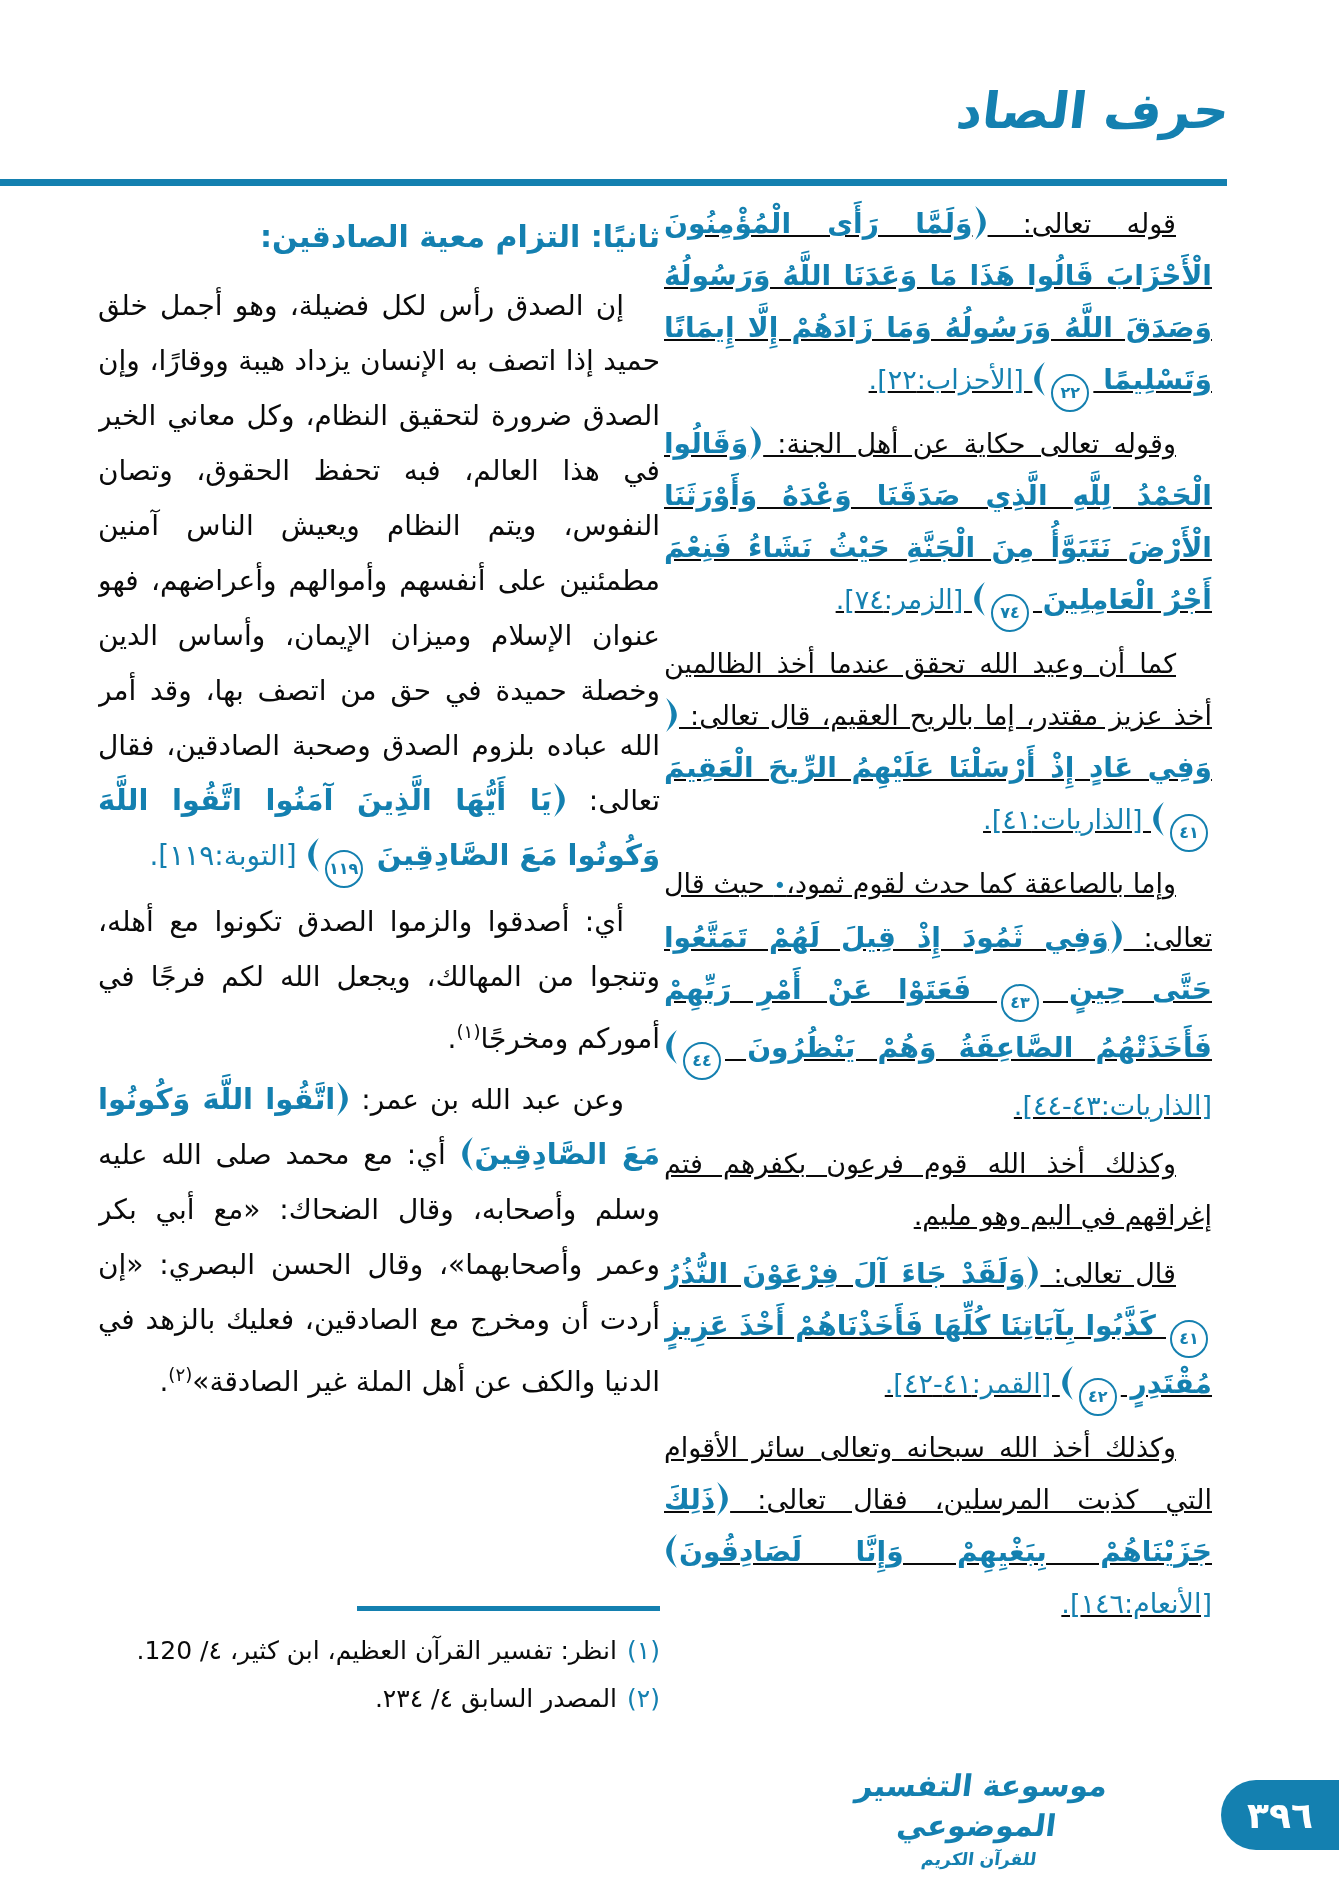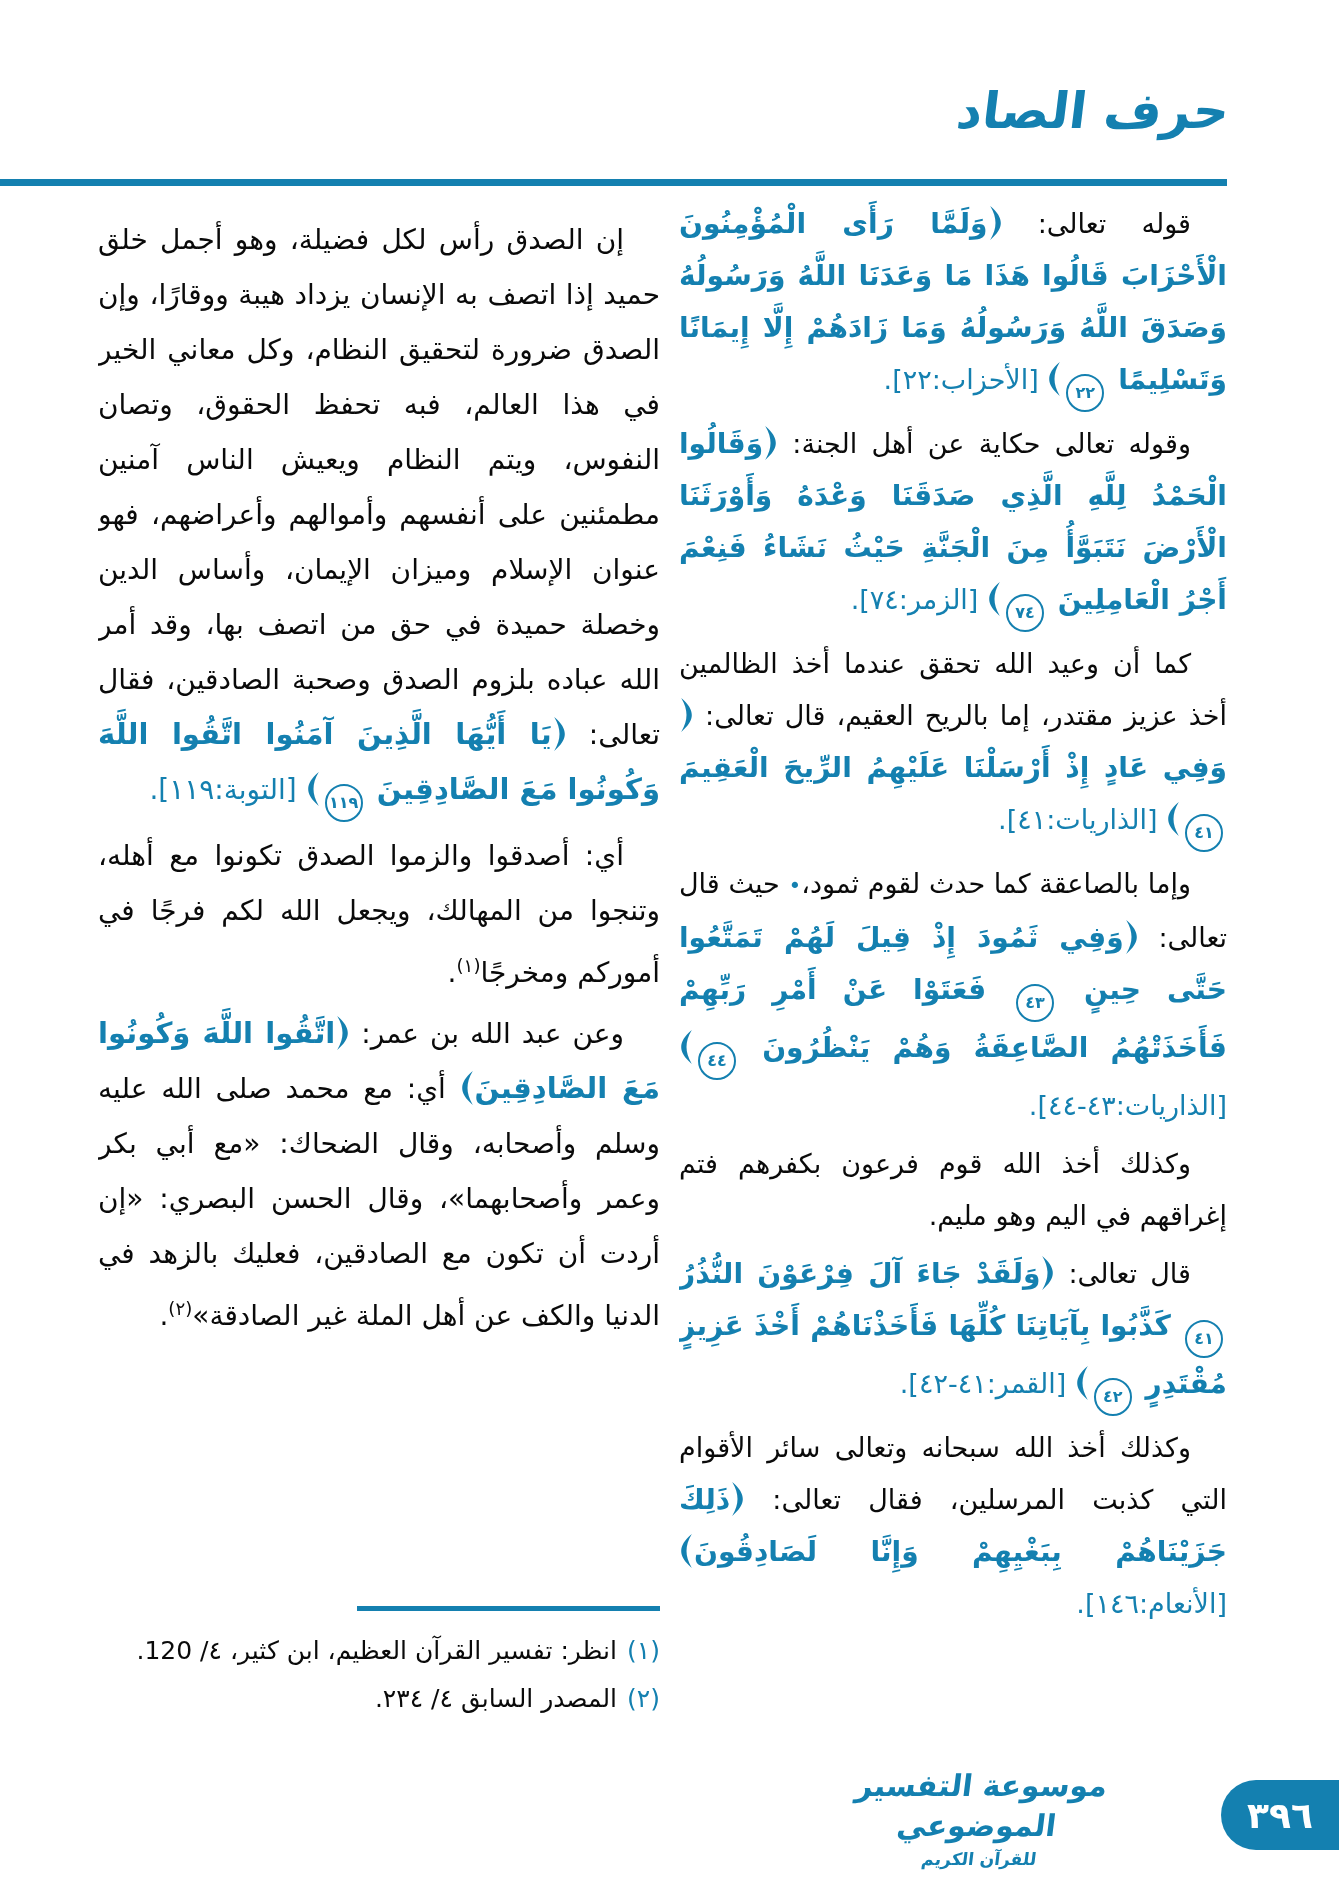--- a/index.html
+++ b/index.html
@@ -22,21 +22,21 @@
     letter-spacing: -1px;
     line-height: 1;
   }
   .header-rule {
     position: absolute; top: 179px; left: 0;
     width: 1227px; height: 7px;
     background: var(--accent);
   }
   
   .col { position: absolute; text-align: justify; color: var(--ink); }
-  .col-right { top: 198px; right: 112px; width: 548px; height: 1570px; overflow: hidden; }
+  .col-right { top: 198px; right: 127px; width: 548px; height: 1570px; overflow: hidden; text-decoration: underline; }
   .col-left  { top: 212px; left: 98px;  width: 562px; height: 1396px; overflow: hidden; }
   .para {
     margin: 0 0 6px 0;
     font-size: 27px; line-height: 52px;
     text-indent: 36px;
     text-align: justify;
   }
   .col-left .para { font-size: 28px; line-height: 55px; }
   .section-heading {
     color: var(--accent);
@@ -117,31 +117,32 @@
             <path d="M12 1 C5 7 2 12 2 17 C2 22 5 27 12 33 C8.5 27 7 22 7 17 C7 12 8.5 7 12 1 Z" fill="currentColor"></path>
           </svg></span><span class="seg-ref"> [القمر:٤١-٤٢].</span></p>
       <p class="para"><span class="seg-text">وكذلك أخذ الله سبحانه وتعالى سائر الأقوام التي كذبت المرسلين، فقال تعالى: </span><span class="bracket qo"><svg viewBox="0 0 14 34" xmlns="http://www.w3.org/2000/svg">
             <path d="M12 1 C5 7 2 12 2 17 C2 22 5 27 12 33 C8.5 27 7 22 7 17 C7 12 8.5 7 12 1 Z" fill="currentColor"></path>
           </svg></span><span class="seg-quran">ذَلِكَ جَزَيْنَاهُمْ بِبَغْيِهِمْ وَإِنَّا لَصَادِقُونَ</span><span class="bracket qc"><svg viewBox="0 0 14 34" xmlns="http://www.w3.org/2000/svg">
             <path d="M12 1 C5 7 2 12 2 17 C2 22 5 27 12 33 C8.5 27 7 22 7 17 C7 12 8.5 7 12 1 Z" fill="currentColor"></path>
           </svg></span><span class="seg-ref"> [الأنعام:١٤٦].</span></p>
     </div>
 
   <div class="col col-left" id="col-left">
+    <div class="section-heading">ثانيًا: التزام معية الصادقين:</div>
   <p class="para"><span class="seg-text">إن الصدق رأس لكل فضيلة، وهو أجمل خلق حميد إذا اتصف به الإنسان يزداد هيبة ووقارًا، وإن الصدق ضرورة لتحقيق النظام، وكل معاني الخير في هذا العالم، فبه تحفظ الحقوق، وتصان النفوس، ويتم النظام ويعيش الناس آمنين مطمئنين على أنفسهم وأموالهم وأعراضهم، فهو عنوان الإسلام وميزان الإيمان، وأساس الدين وخصلة حميدة في حق من اتصف بها، وقد أمر الله عباده بلزوم الصدق وصحبة الصادقين، فقال تعالى: </span><span class="bracket qo"><svg viewBox="0 0 14 34" xmlns="http://www.w3.org/2000/svg">
             <path d="M12 1 C5 7 2 12 2 17 C2 22 5 27 12 33 C8.5 27 7 22 7 17 C7 12 8.5 7 12 1 Z" fill="currentColor"></path>
           </svg></span><span class="seg-quran">يَا أَيُّهَا الَّذِينَ آمَنُوا اتَّقُوا اللَّهَ وَكُونُوا مَعَ الصَّادِقِينَ </span><span class="ayah-num">١١٩</span><span class="bracket qc"><svg viewBox="0 0 14 34" xmlns="http://www.w3.org/2000/svg">
             <path d="M12 1 C5 7 2 12 2 17 C2 22 5 27 12 33 C8.5 27 7 22 7 17 C7 12 8.5 7 12 1 Z" fill="currentColor"></path>
           </svg></span><span class="seg-ref"> [التوبة:١١٩].</span></p>
       <p class="para"><span class="seg-text">أي: أصدقوا والزموا الصدق تكونوا مع أهله، وتنجوا من المهالك، ويجعل الله لكم فرجًا في أموركم ومخرجًا</span><span class="fn-marker">(١)</span><span class="seg-text">.</span></p>
       <p class="para"><span class="seg-text">وعن عبد الله بن عمر: </span><span class="bracket qo"><svg viewBox="0 0 14 34" xmlns="http://www.w3.org/2000/svg">
             <path d="M12 1 C5 7 2 12 2 17 C2 22 5 27 12 33 C8.5 27 7 22 7 17 C7 12 8.5 7 12 1 Z" fill="currentColor"></path>
           </svg></span><span class="seg-quran">اتَّقُوا اللَّهَ وَكُونُوا مَعَ الصَّادِقِينَ</span><span class="bracket qc"><svg viewBox="0 0 14 34" xmlns="http://www.w3.org/2000/svg">
             <path d="M12 1 C5 7 2 12 2 17 C2 22 5 27 12 33 C8.5 27 7 22 7 17 C7 12 8.5 7 12 1 Z" fill="currentColor"></path>
-          </svg></span><span class="seg-text"> أي: مع محمد صلى الله عليه وسلم وأصحابه، وقال الضحاك: «مع أبي بكر وعمر وأصحابهما»، وقال الحسن البصري: «إن أردت أن تكون مع الصادقين، فعليك بالزهد في الدنيا والكف عن أهل الملة غير الصادقة»</span><span class="fn-marker">(٢)</span><span class="seg-text">.</span></p>
+          </svg></span><span class="seg-text"> أي: مع محمد صلى الله عليه وسلم وأصحابه، وقال الضحاك: «مع أبي بكر وعمر وأصحابهما»، وقال الحسن البصري: «إن أردت أن ومخرج مع الصادقين، فعليك بالزهد في الدنيا والكف عن أهل الملة غير الصادقة»</span><span class="fn-marker">(٢)</span><span class="seg-text">.</span></p>
     </div>
 
   <div class="footnotes">
     <div class="footnote-rule"></div>
     <div class="footnote">
       <span class="fn-num">(١)</span>
       <span class="fn-text">انظر: تفسير القرآن العظيم، ابن كثير، ٤/ 120.</span>
     </div>
     <div class="footnote">
       <span class="fn-num">(٢)</span>

